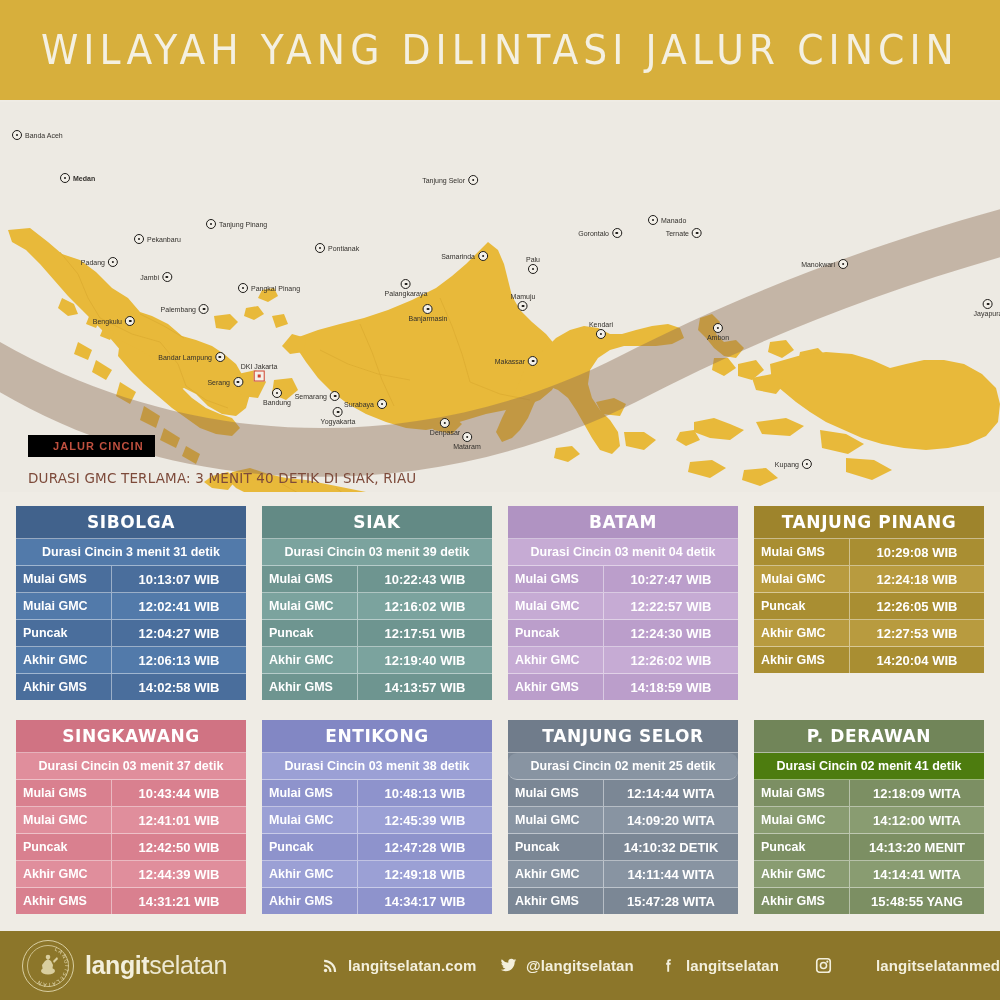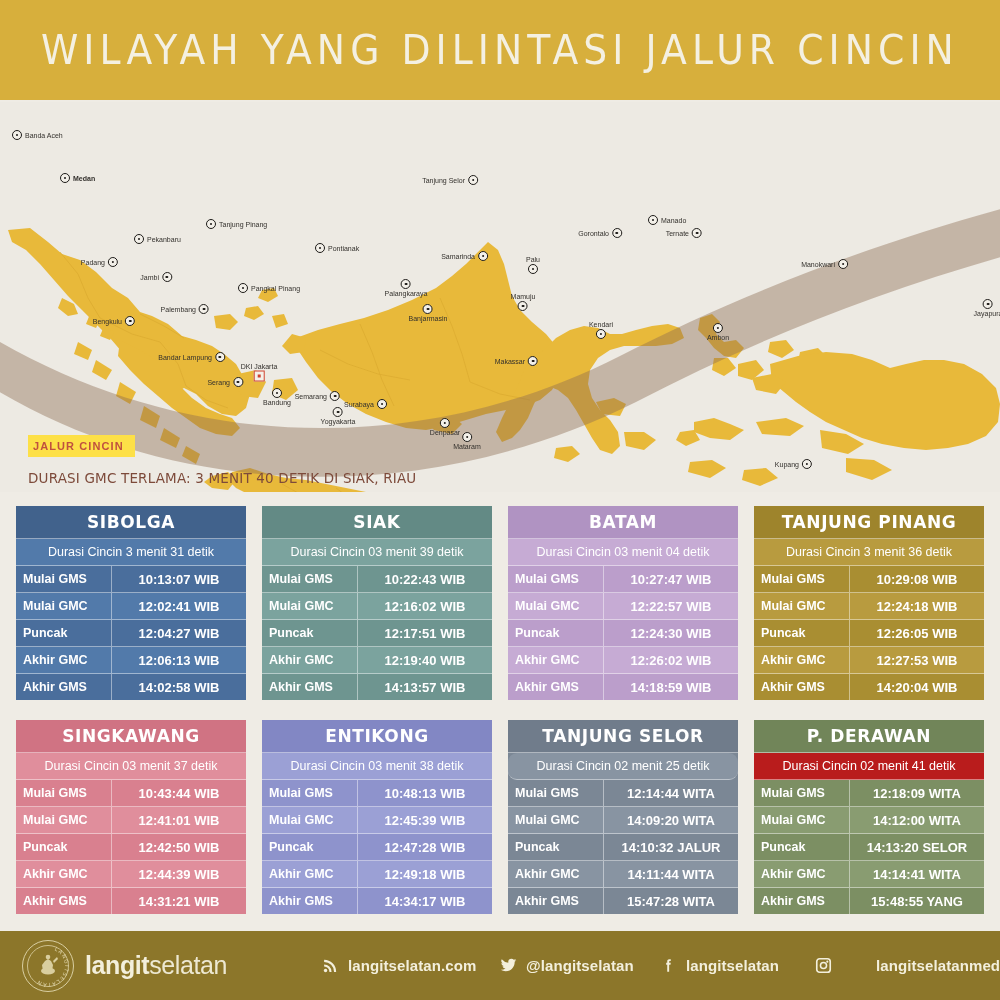--- a/index.html
+++ b/index.html
@@ -52,23 +52,23 @@
   .city .sq::after{
     content:"";position:absolute;left:50%;top:50%;
     width:3px;height:3px;margin:-1.5px 0 0 -1.5px;background:#d0422f;
   }
   .city.jakarta{flex-direction:column;gap:1px;align-items:center;}
 
   
   .legend-zone{position:absolute;left:0;top:425px;width:1000px;height:70px;}
   .legend-badge{
     position:absolute;left:28px;top:10px;
-    background:#fde047;color:#c0503f;
+    background:#000000;color:#c0503f;
     font-size:11px;letter-spacing:1.1px;font-weight:bold;
-    padding:5px 11px 5px 5px;
+    padding:5px 11px 5px 25px;
   }
   .legend-caption{
     position:absolute;left:28px;top:45px;
     color:#7d4a3a;font-size:14.5px;letter-spacing:0.2px;
     font-family:"DejaVu Sans",sans-serif;font-weight:normal;
     transform:scaleX(0.93);transform-origin:left center;
   }
 
   
   .cards{
@@ -80,21 +80,21 @@
     color:#ffffff;
   }
   .card .chead{
     height:32px;display:flex;align-items:center;justify-content:center;
     font-size:17px;font-weight:bold;letter-spacing:0.6px;
     font-family:"DejaVu Sans",sans-serif;
     border-bottom:1px solid rgba(255,255,255,0.45);
   }
   .card .cdur{
     height:26px;display:flex;align-items:center;justify-content:center;
-    font-size:12.5px;font-weight:normal;
+    font-size:12.5px;font-weight:bold;
     border-bottom:1px solid rgba(255,255,255,0.45);
   }
   .card .crow{
     height:26px;display:flex;align-items:stretch;
     border-bottom:1px solid rgba(255,255,255,0.45);
   }
   .card .crow:last-child{border-bottom:none;}
   .card .k{
     width:96px;display:flex;align-items:center;padding-left:7px;
     font-size:12.5px;font-weight:bold;
@@ -459,21 +459,20 @@
           <div class="k">Akhir GMC</div>
           <div class="v">12:26:02 WIB</div>
         </div>
         <div class="crow" style="background: rgb(187, 158, 203);">
           <div class="k">Akhir GMS</div>
           <div class="v">14:18:59 WIB</div>
         </div>
       </div>
       <div class="card" style="left: 754px; top: 0px; background: rgb(169, 142, 50);">
         <div class="chead" style="background: rgb(158, 132, 44);">TANJUNG PINANG</div>
-        <div class="cdur" style="background: rgb(184, 155, 63);">Durasi Cincin 3 menit 36 detik</div>
         <div class="crow" style="background: rgb(169, 142, 50);">
           <div class="k">Mulai GMS</div>
           <div class="v">10:29:08 WIB</div>
         </div>
         <div class="crow" style="background: rgb(184, 155, 63);">
           <div class="k">Mulai GMC</div>
           <div class="v">12:24:18 WIB</div>
         </div>
         <div class="crow" style="background: rgb(169, 142, 50);">
           <div class="k">Puncak</div>
@@ -542,45 +541,45 @@
         <div class="crow" style="background: rgb(123, 135, 149);">
           <div class="k">Mulai GMS</div>
           <div class="v">12:14:44 WITA</div>
         </div>
         <div class="crow" style="background: rgb(136, 148, 162);">
           <div class="k">Mulai GMC</div>
           <div class="v">14:09:20 WITA</div>
         </div>
         <div class="crow" style="background: rgb(123, 135, 149);">
           <div class="k">Puncak</div>
-          <div class="v">14:10:32 JALUR</div>
+          <div class="v">14:10:32 DETIK</div>
         </div>
         <div class="crow" style="background: rgb(136, 148, 162);">
           <div class="k">Akhir GMC</div>
           <div class="v">14:11:44 WITA</div>
         </div>
         <div class="crow" style="background: rgb(123, 135, 149);">
           <div class="k">Akhir GMS</div>
           <div class="v">15:47:28 WITA</div>
         </div>
       </div>
       <div class="card" style="left: 754px; top: 214px; background: rgb(124, 143, 99);">
         <div class="chead" style="background: rgb(113, 133, 89);">P. DERAWAN</div>
-        <div class="cdur" style="background: #b91c1c;">Durasi Cincin 02 menit 41 detik</div>
+        <div class="cdur" style="background: #4d7c0f;">Durasi Cincin 02 menit 41 detik</div>
         <div class="crow" style="background: rgb(124, 143, 99);">
           <div class="k">Mulai GMS</div>
           <div class="v">12:18:09 WITA</div>
         </div>
         <div class="crow" style="background: rgb(137, 156, 113);">
           <div class="k">Mulai GMC</div>
           <div class="v">14:12:00 WITA</div>
         </div>
         <div class="crow" style="background: rgb(124, 143, 99);">
           <div class="k">Puncak</div>
-          <div class="v">14:13:20 SELOR</div>
+          <div class="v">14:13:20 MENIT</div>
         </div>
         <div class="crow" style="background: rgb(137, 156, 113);">
           <div class="k">Akhir GMC</div>
           <div class="v">14:14:41 WITA</div>
         </div>
         <div class="crow" style="background: rgb(124, 143, 99);">
           <div class="k">Akhir GMS</div>
           <div class="v">15:48:55 YANG</div>
         </div>
       </div>

